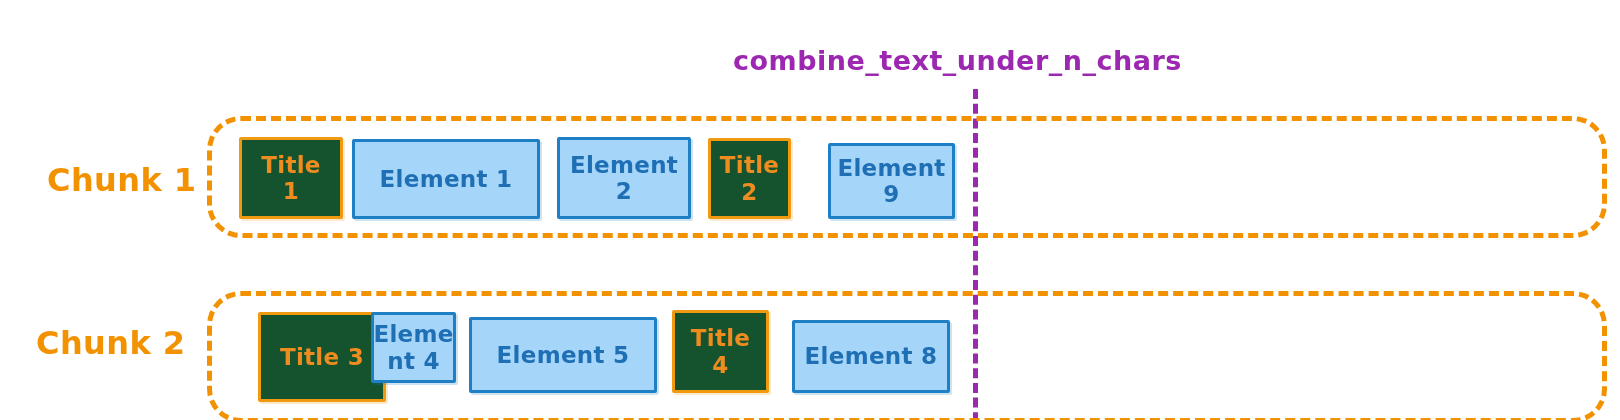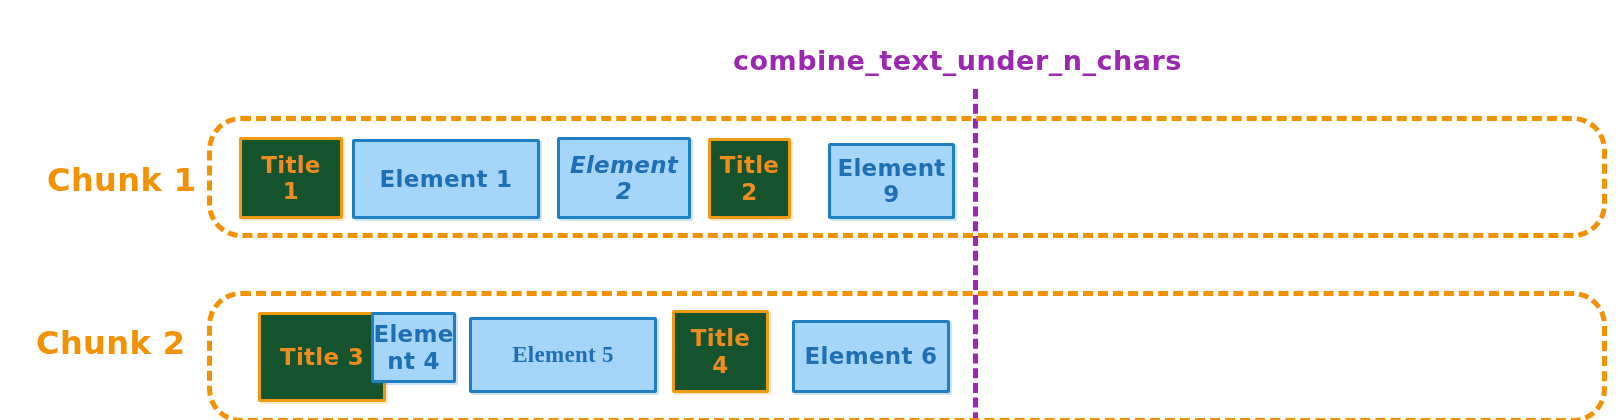--- a/index.html
+++ b/index.html
@@ -122,39 +122,39 @@
   <div class="chunk-label row2">Chunk 2</div>
   <div class="chunk-box row2"></div>
 
   <div id="nodes-layer">
       <div class="node title" style="left: 239px; top: 120px; width: 104px; height: 82px;">
         <span class="node-text">Title<br>1</span>
       </div>
       <div class="node element" style="left: 352px; top: 122px; width: 188px; height: 80px;">
         <span class="node-text">Element 1</span>
       </div>
-      <div class="node element" style="left: 557px; top: 120px; width: 134px; height: 82px; font-style: italic;">
+      <div class="node element" style="left: 557px; top: 120px; width: 134px; height: 82px;">
         <span class="node-text">Element<br>2</span>
       </div>
       <div class="node title" style="left: 708px; top: 121px; width: 83px; height: 81px;">
         <span class="node-text">Title<br>2</span>
       </div>
       <div class="node element" style="left: 828px; top: 126px; width: 127px; height: 76px;">
         <span class="node-text">Element 9</span>
       </div>
       <div class="node title" style="left: 230px; top: 295px; width: 128px; height: 90px; margin-left: 28px;">
         <span class="node-text">Title 3</span>
       </div>
       <div class="node element" style="left: 371px; top: 295px; width: 85px; height: 71px;">
         <span class="node-text">Eleme<br>nt 4</span>
       </div>
-      <div class="node element" style="left: 469px; top: 300px; width: 188px; height: 76px; font-family: Liberation Serif, serif;">
+      <div class="node element" style="left: 469px; top: 300px; width: 188px; height: 76px;">
         <span class="node-text">Element 5</span>
       </div>
       <div class="node title" style="left: 672px; top: 293px; width: 97px; height: 83px;">
         <span class="node-text">Title<br>4</span>
       </div>
       <div class="node element" style="left: 792px; top: 303px; width: 158px; height: 73px;">
-        <span class="node-text">Element 6</span>
+        <span class="node-text">Element 8</span>
       </div>
     </div>
 
 </div>
 
 </body></html>

